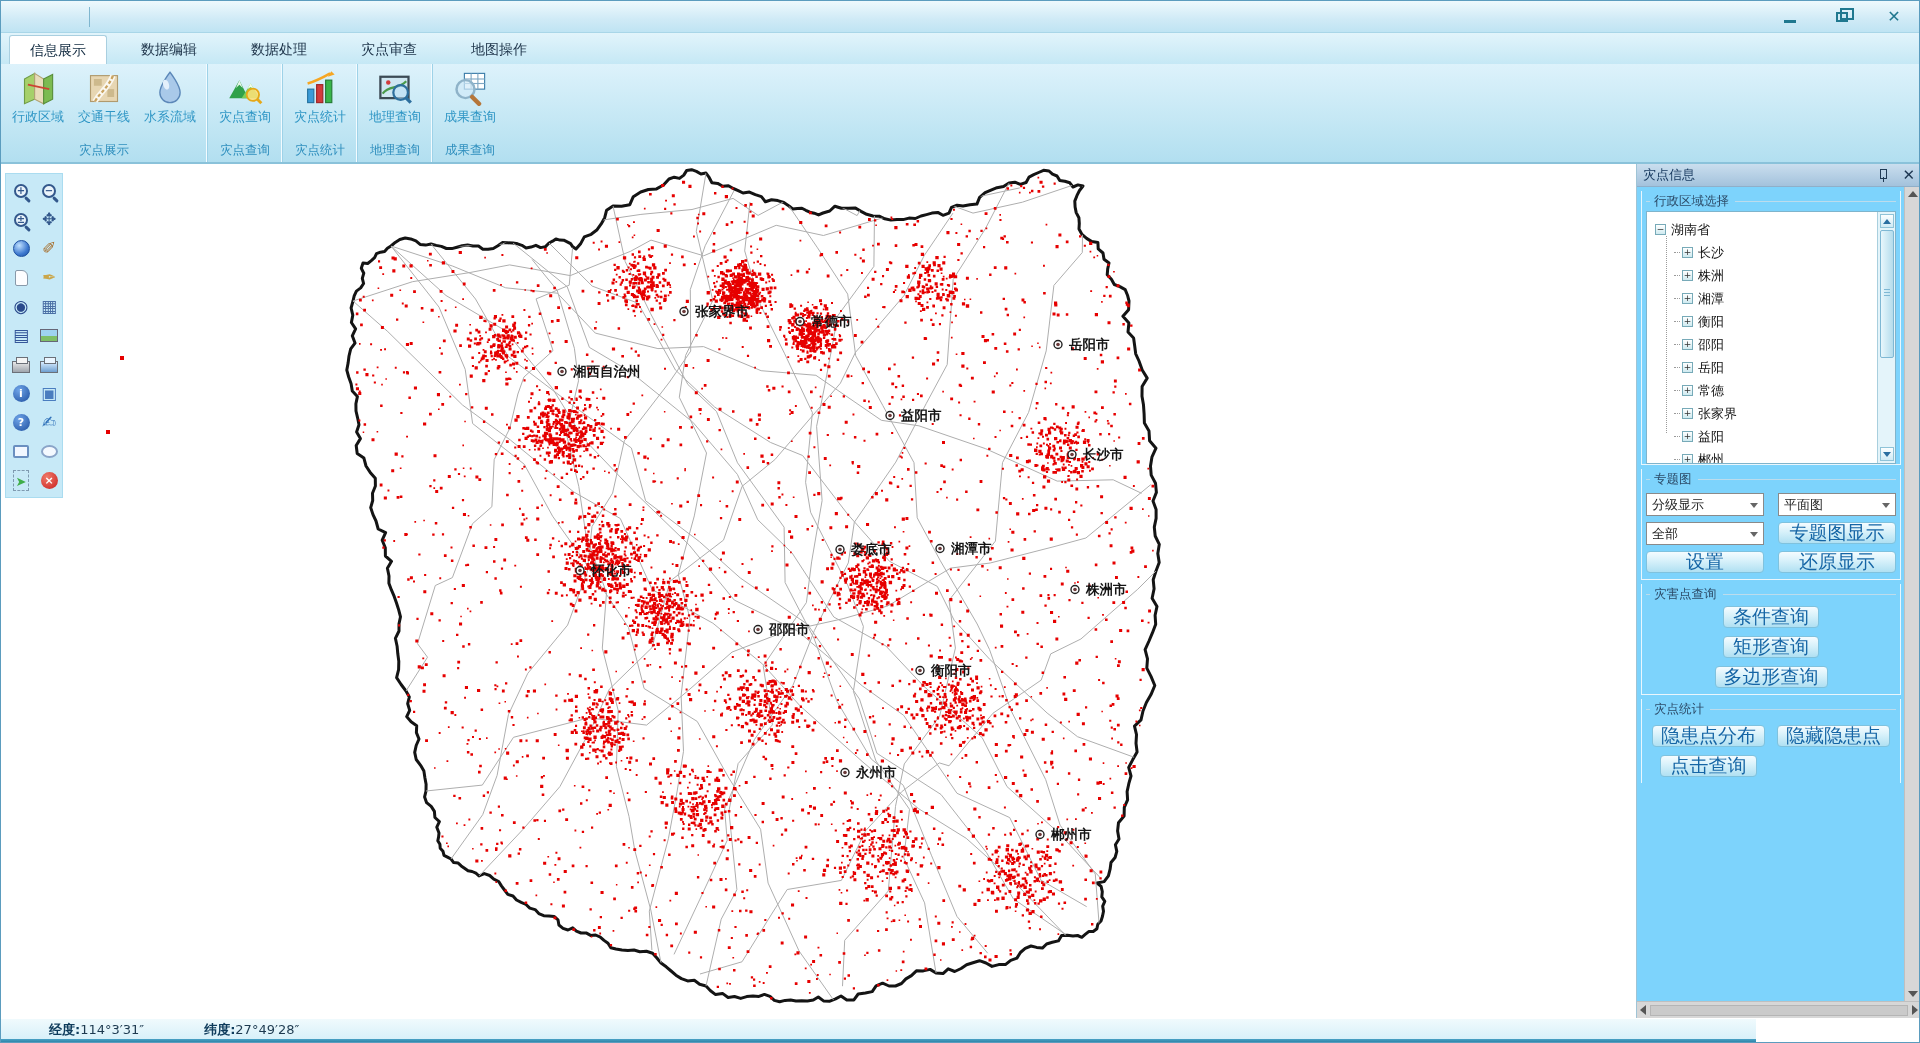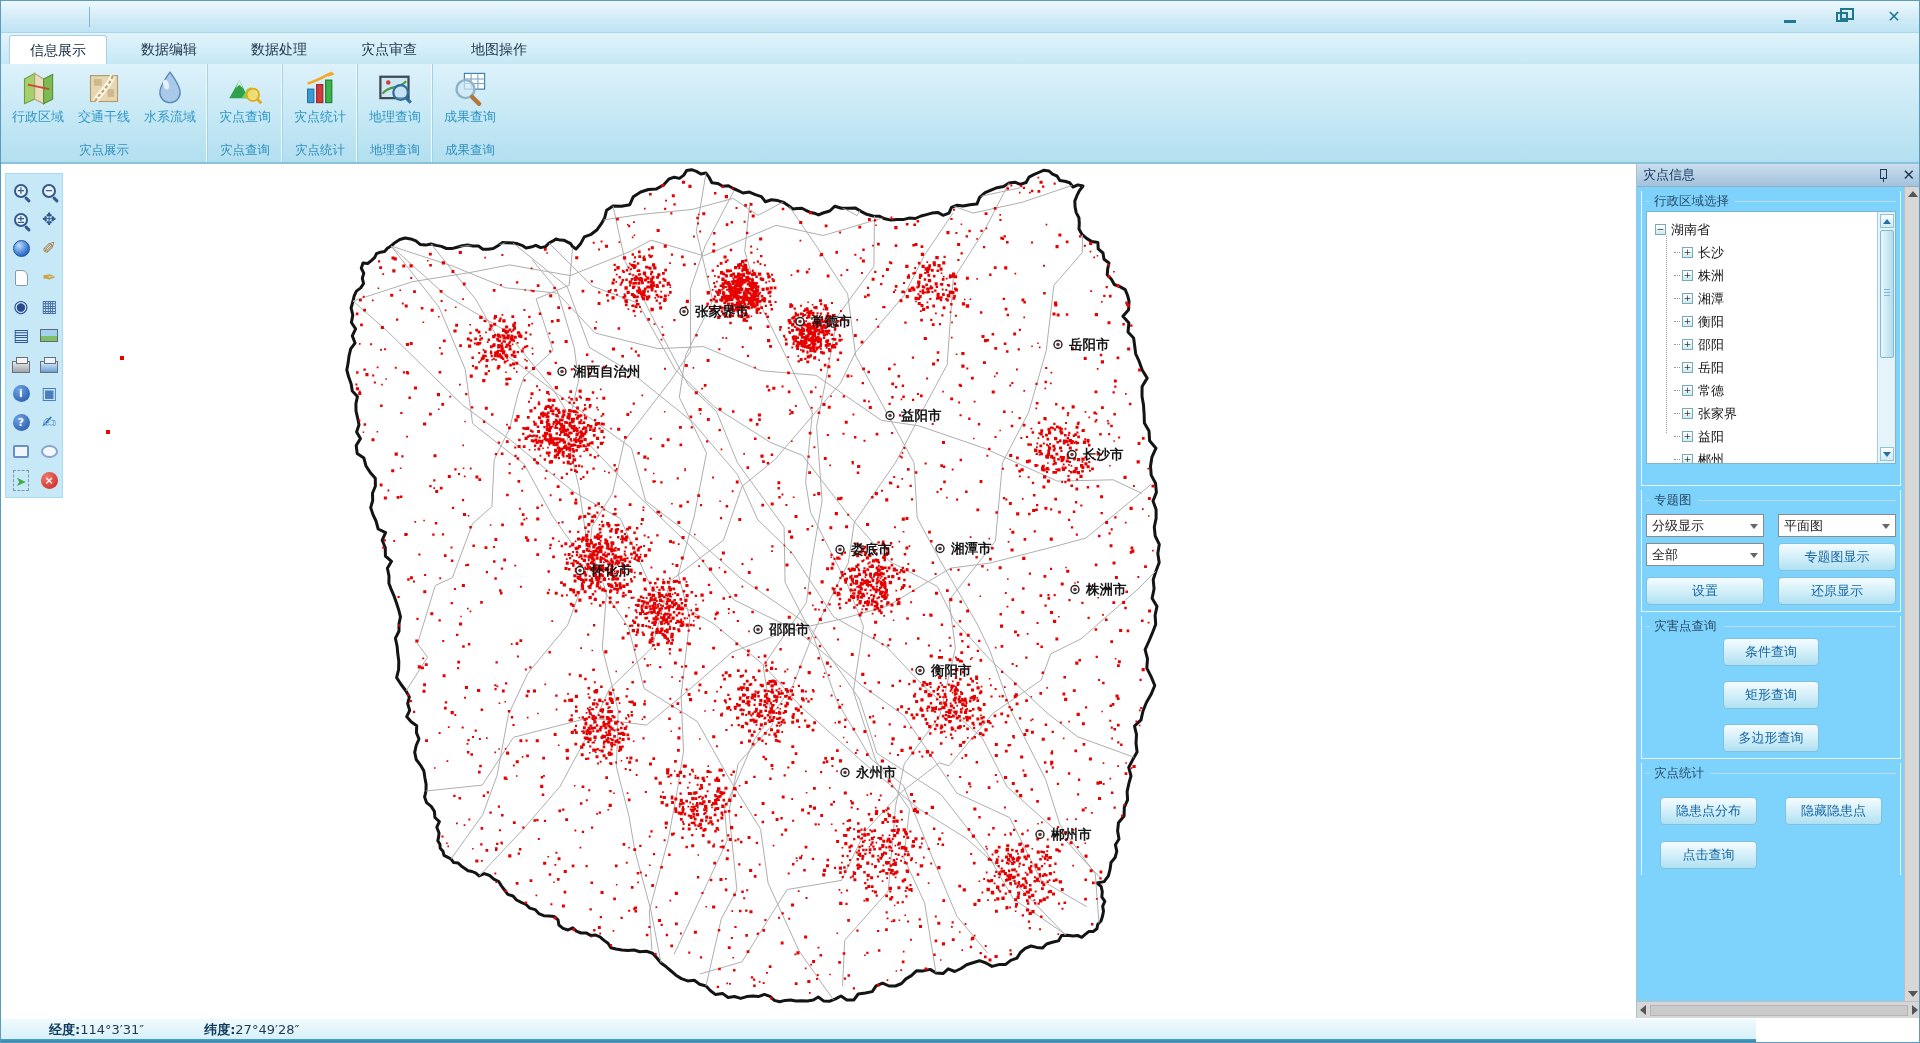--- a/index.html
+++ b/index.html
@@ -101,28 +101,28 @@
   .ts-arrow .tri.down{border-top-color:#2a6ea0;border-left-width:4px;border-right-width:4px;border-top-width:5px;}
   .ts-thumb{width:14px;height:128px;background:linear-gradient(90deg,#e8f7fc,#b4dcec);border:1px solid #7fb8d4;border-radius:2px;margin:2px 0 auto 0;position:relative;}
   .ts-thumb::after{content:"";position:absolute;left:3px;right:3px;top:58px;height:1px;background:#7fb8d4;box-shadow:0 3px 0 #7fb8d4,0 6px 0 #7fb8d4;}
 
   .overview-box{height:90px;background:#fff;border:1px solid #7fb4cc;margin-top:2px;}
 
   .tworow{display:flex;justify-content:space-between;margin-top:6px;}
   .uiselect{position:relative;width:118px;height:23px;background:#fff;border:1px solid #8a8a8a;
     font-size:13px;color:#222;display:flex;align-items:center;padding:0 12px 0 5px;cursor:default;}
   .uiselect .tri.down{position:absolute;right:5px;top:9px;border-left-width:4px;border-right-width:4px;border-top-width:5px;border-top-color:#666;}
-  .uibtn{height:28px;background:linear-gradient(#f5fcff,#d7f1fa 45%,#b0e0f2);border:1px solid #7fc2de;border-radius:4px;
-    font-size:13px;color:#1565a5;display:flex;align-items:center;justify-content:center;cursor:default;padding:0 8px;}
+  .uibtn{height:22px;background:linear-gradient(#f5fcff,#d7f1fa 45%,#b0e0f2);border:1px solid #7fc2de;border-radius:4px;
+    font-size:19px;color:#1565a5;display:flex;align-items:center;justify-content:center;cursor:default;padding:0 8px;}
   .uibtn.w118{width:118px;}
-  .stackbtns{display:flex;flex-direction:column;align-items:center;gap:15px;margin-top:4px;}
+  .stackbtns{display:flex;flex-direction:column;align-items:center;gap:8px;margin-top:4px;}
   .stackbtns .uibtn{min-width:96px;}
   .layerrow{display:flex;justify-content:space-around;margin-top:8px;}
   .layerrow2{display:flex;margin-top:8px;padding-left:14px;}
-  .layerrow .uibtn,.layerrow2 .uibtn{min-width:97px;margin-top:8px;}
+  .layerrow .uibtn,.layerrow2 .uibtn{min-width:97px;}
 
   
   .statusbar{position:absolute;left:0;top:1017px;width:1755px;height:26px;
     background:linear-gradient(#f0fafd,#d2eef8);border-top:1px solid #ffffff;}
   .statusbar .sb-inner{display:flex;align-items:center;height:21px;padding-left:48px;font-size:13px;color:#26475f;}
   .sb-label{font-weight:bold;color:#0f3c5c;}
   .sb-val{margin-right:60px;color:#1d3a50;}
   .sb-bottom{position:absolute;left:0;bottom:0;width:100%;height:5px;background:linear-gradient(#49a2c6,#1f7396);}
 
   
@@ -448,21 +448,21 @@
 
     <div class="right-panel">
       <div class="panel-header">
         <span class="ph-title">灾点信息</span>
         <span class="pin-icon"></span>
         <span class="panel-close">✕</span>
       </div>
       <div class="panel-body">
         <div class="panel-content">
 
-          <div class="groupbox" style="padding-bottom:21px;">
+          <div class="groupbox" style="padding-bottom:0;">
             <div class="gb-label">行政区域选择</div>
             <div class="treebox">
               <div class="tree" id="regiontree">
                 <div class="tree-root-line"></div>
               <div class="titem">
                     <span class="expander">−</span>
                     <span>湖南省</span>
                   </div>
                   <div class="titem child">
                     <span class="dash"></span>

